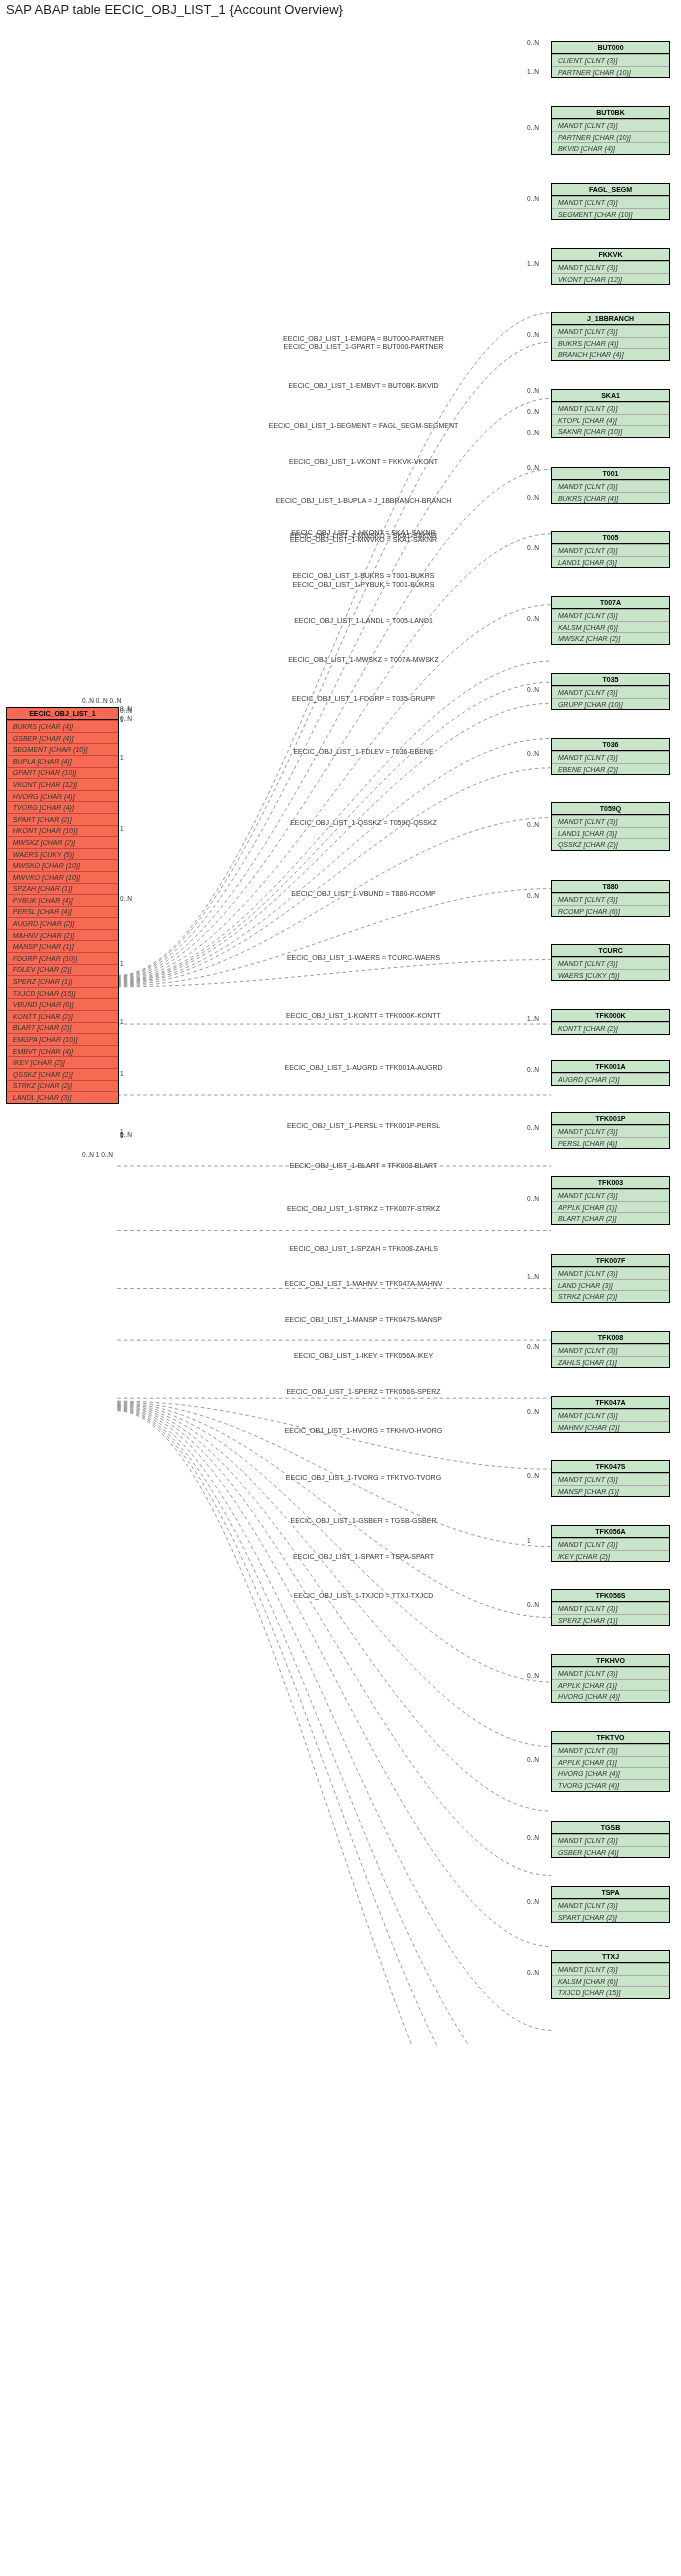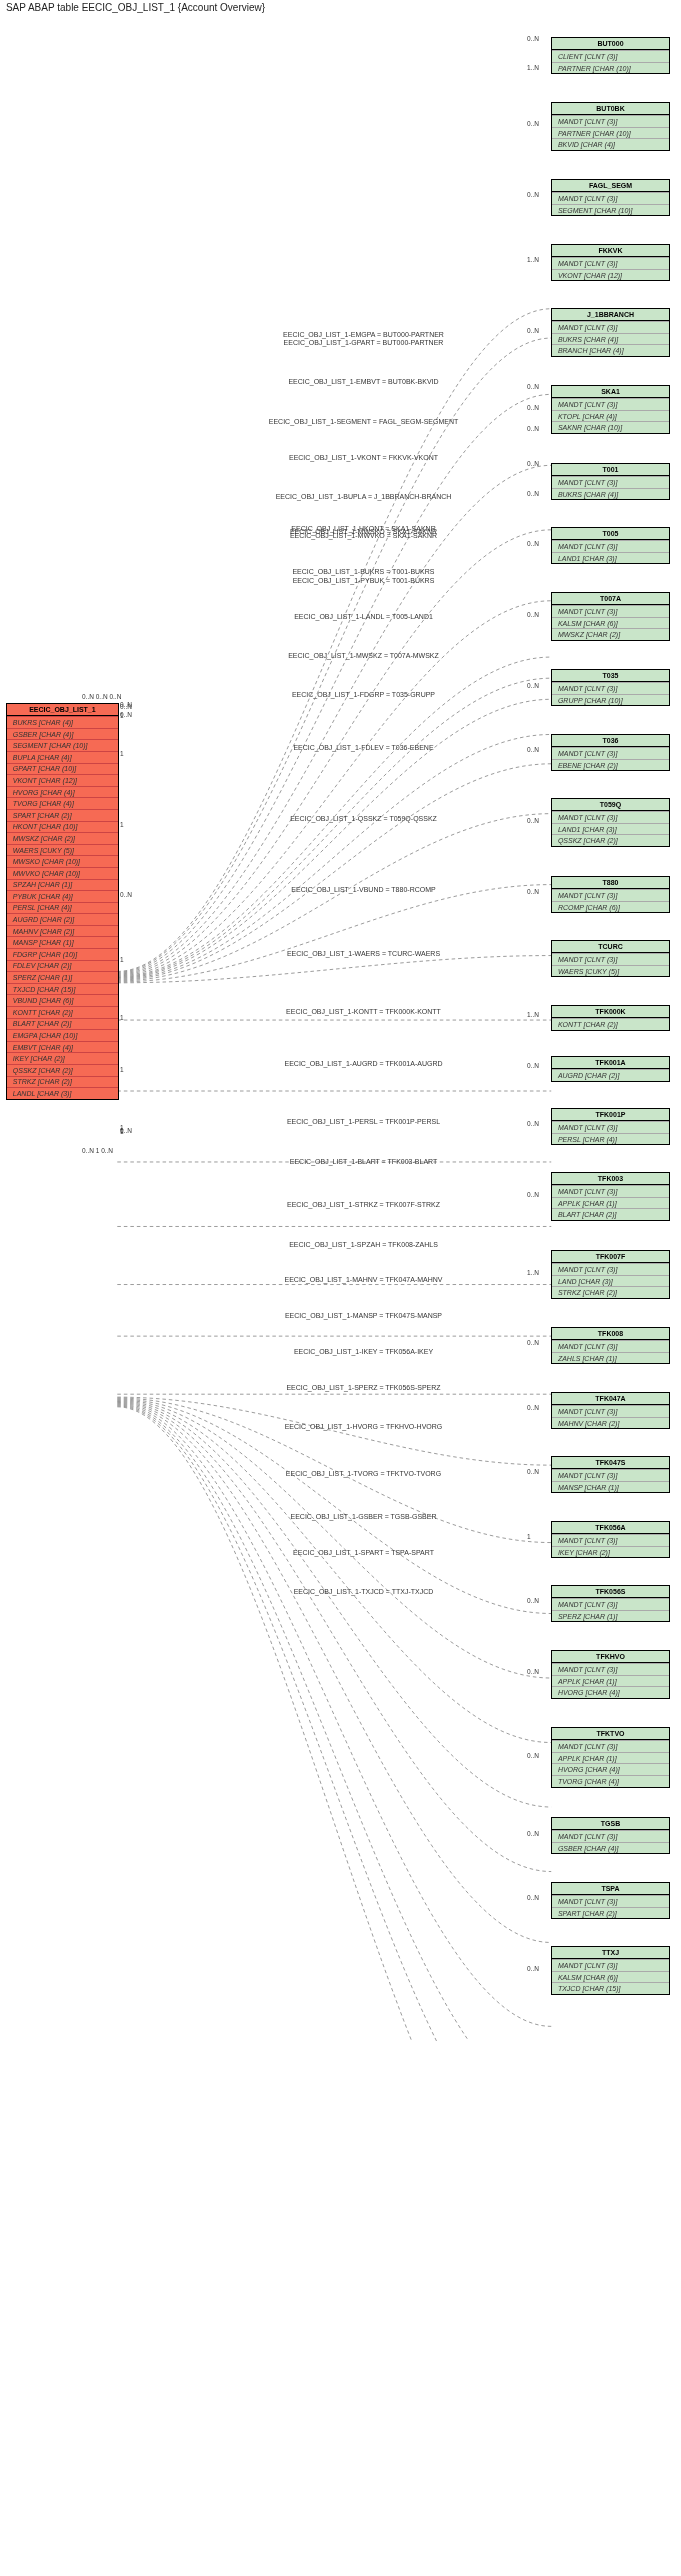--- a/index.html
+++ b/index.html
@@ -5,21 +5,21 @@
   body {
     margin: 0;
     padding: 0;
     background: #fff;
     font-family: "Helvetica Neue", Helvetica, Arial, sans-serif;
     font-size: 7px;
     color: #000;
     width: 682px;
   }
   .page-title {
-    font-size: 10px;
+    font-size: 13px;
     font-weight: normal;
     margin: 2.3px 5.9px;
     color: #222;
   }
   .canvas {
     position: relative;
     width: 682px;
     height: 2557px;
   }
   svg.edges {

